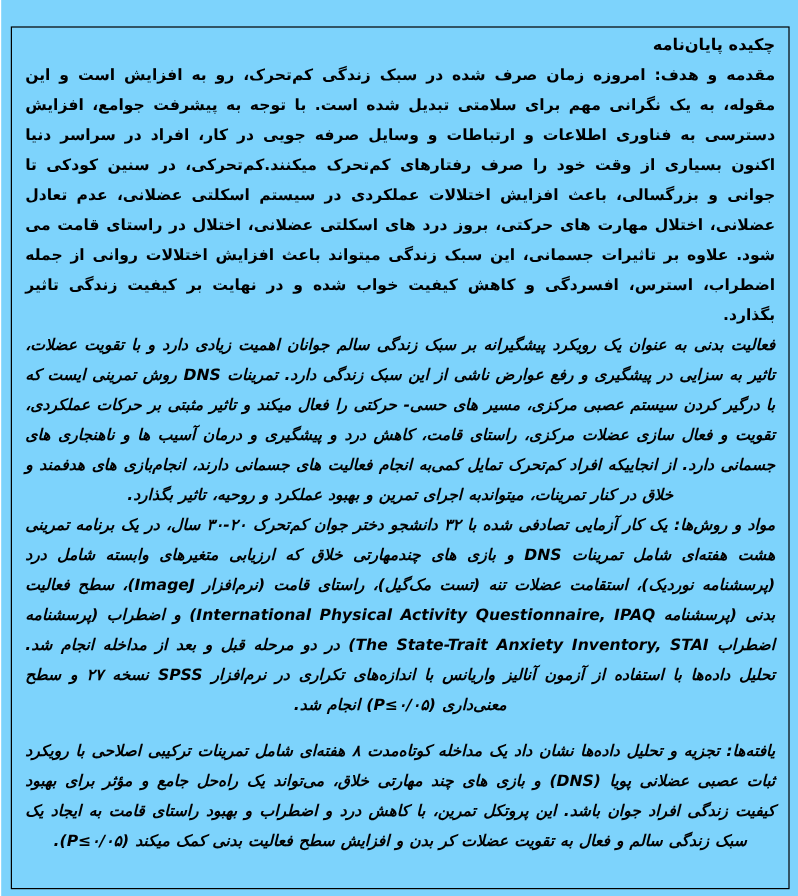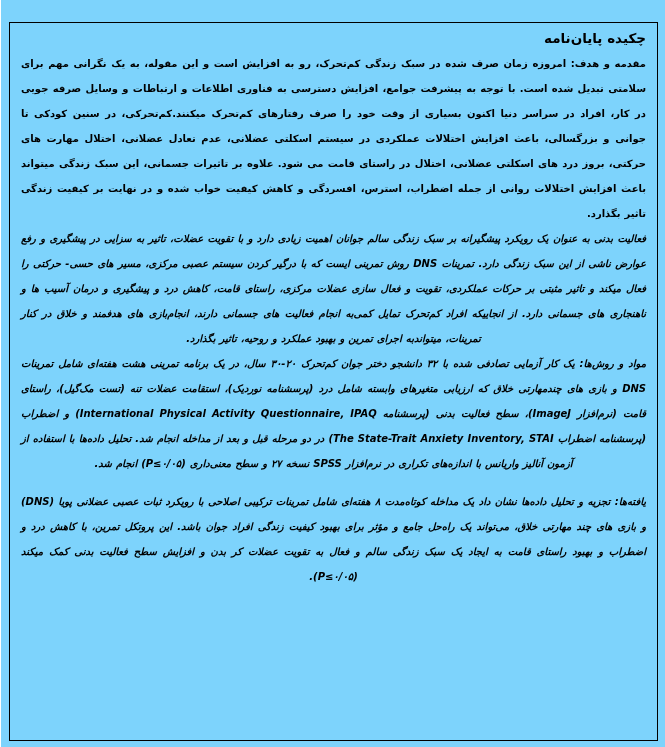--- a/index.html
+++ b/index.html
@@ -30,21 +30,21 @@
     direction: rtl;
   }
   .abstract-title {
     font-size: 13.5px;
     font-weight: bold;
     line-height: 25px;
     margin: 0;
     text-align: right;
   }
   .para {
-    font-size: 10px;
+    font-size: 13px;
     font-weight: bold;
     line-height: 25px;
     margin: 0;
     text-align: justify;
     text-justify: inter-word;
     word-spacing: 0.5px;
   }
   .para.last-right { text-align-last: right; }
   .para.last-center { text-align-last: center; font-style: italic; }
   .para.spaced { margin-top: 13px; }

